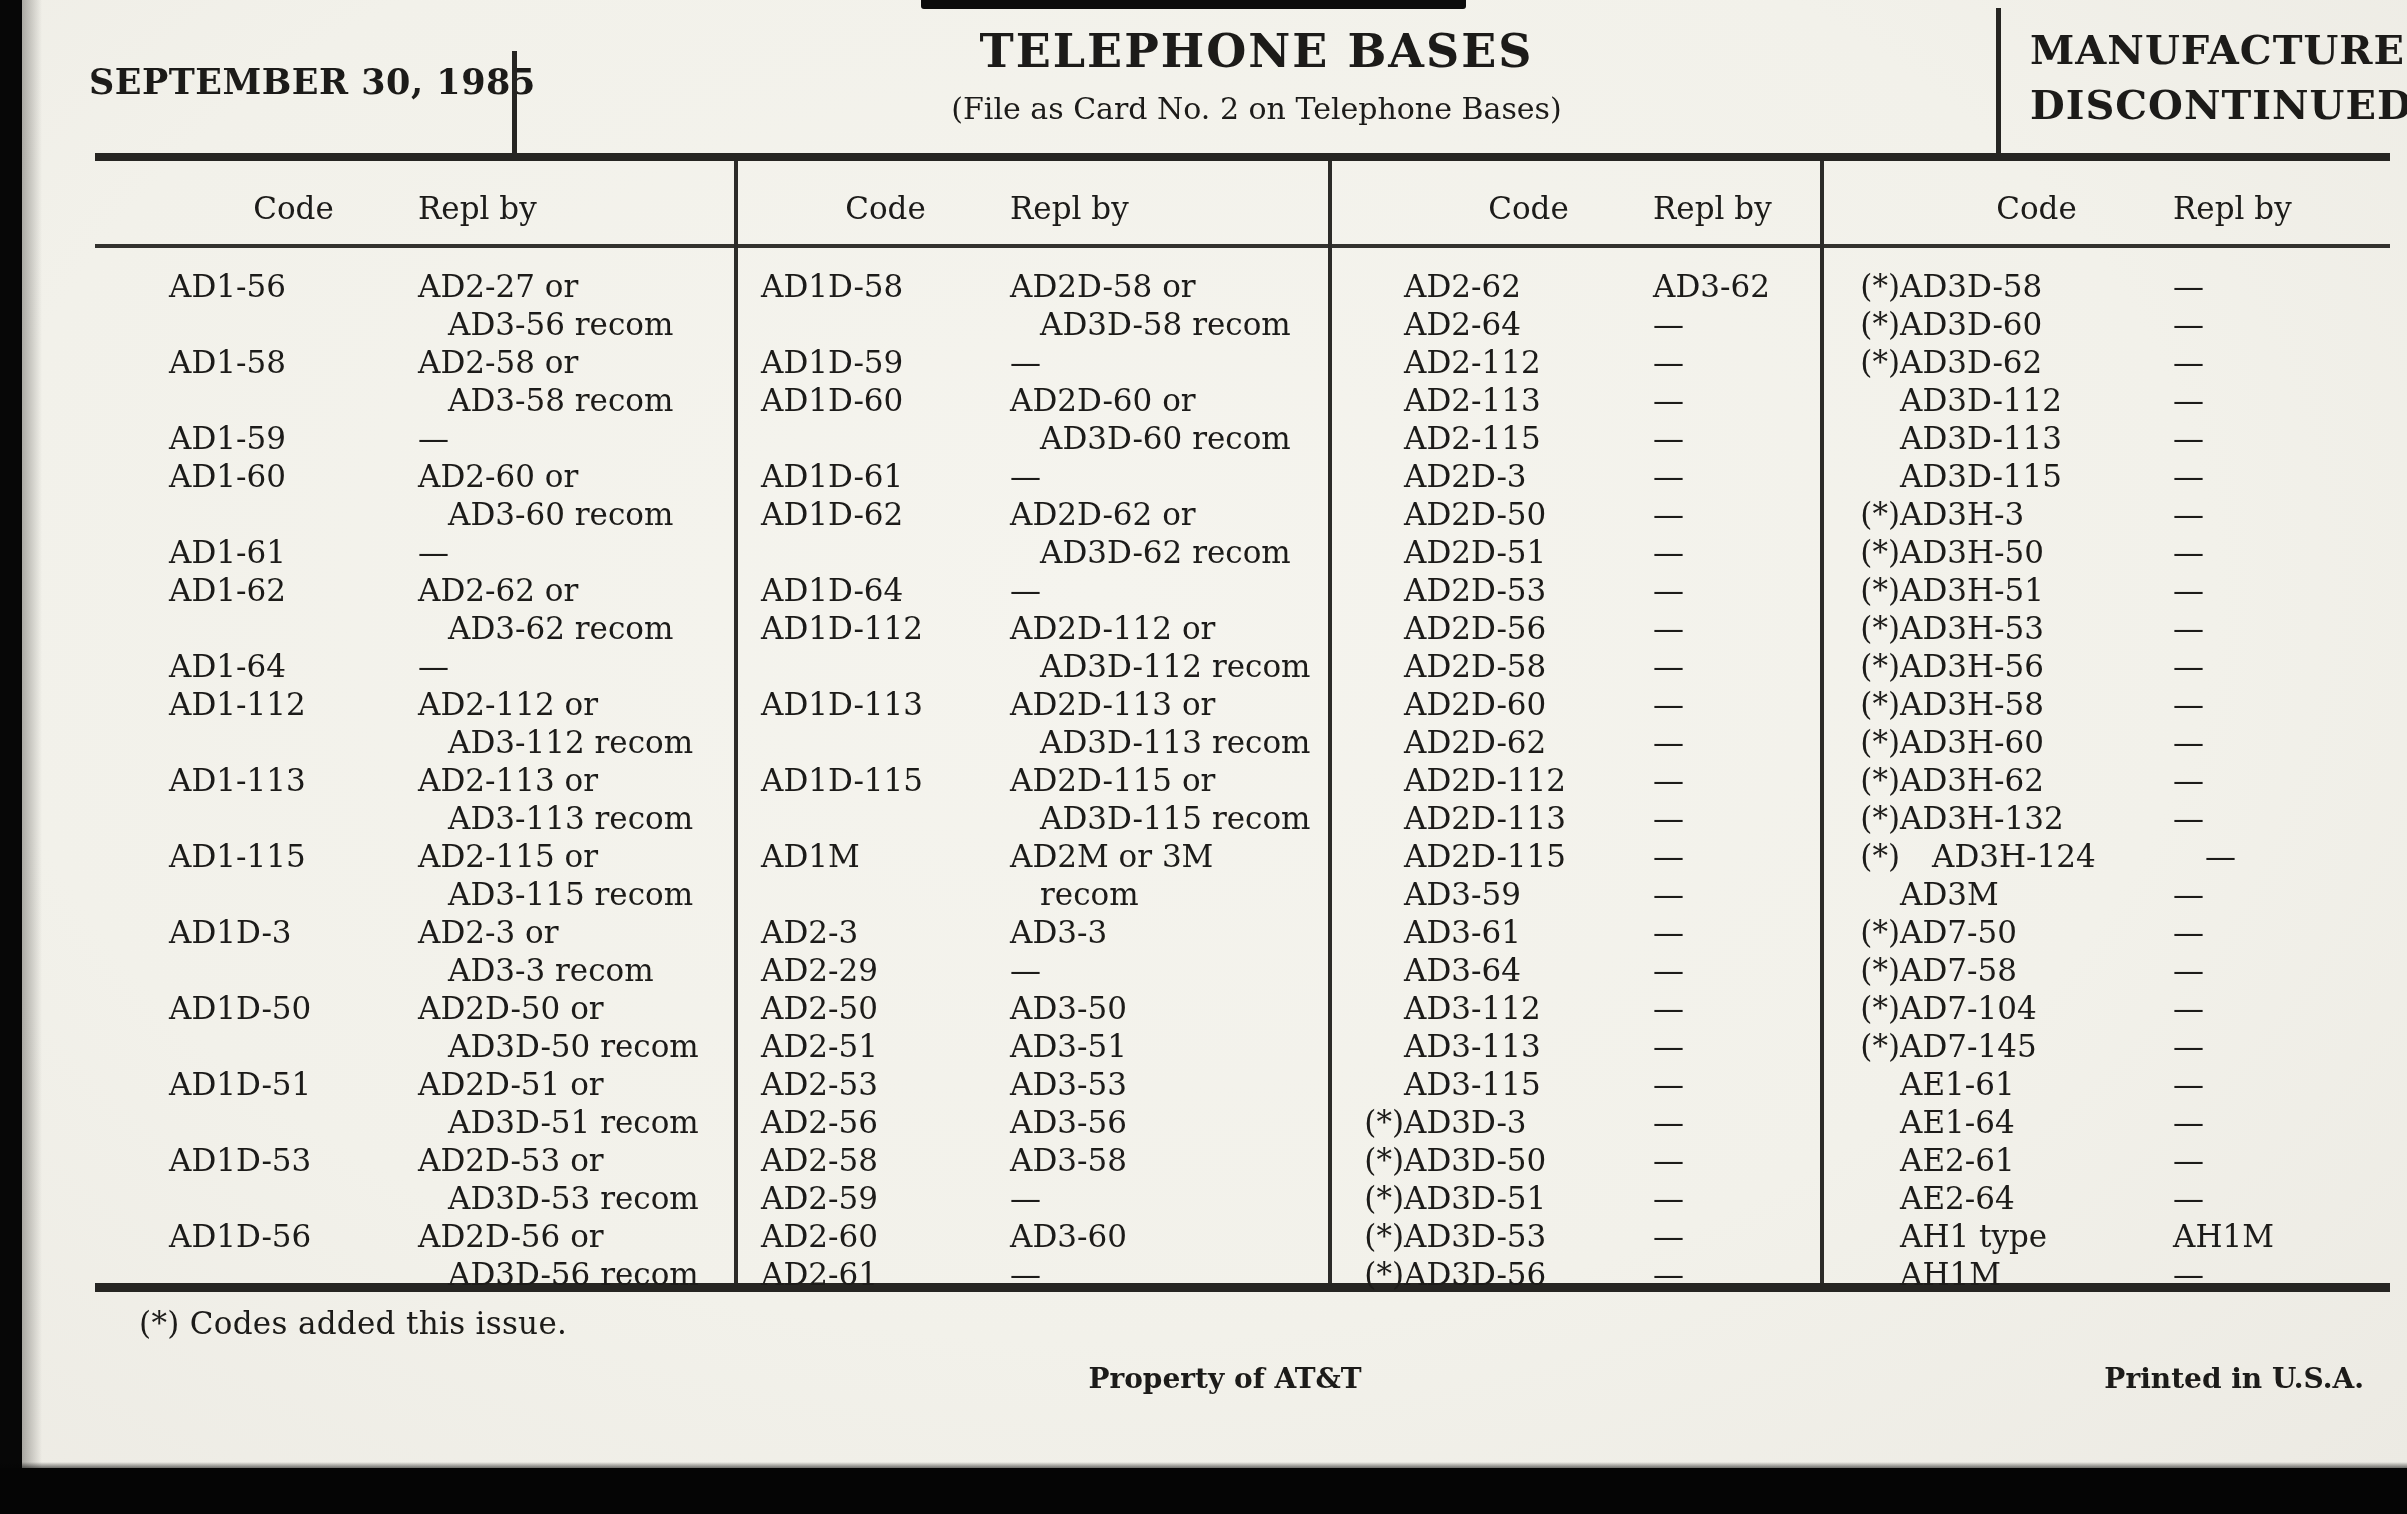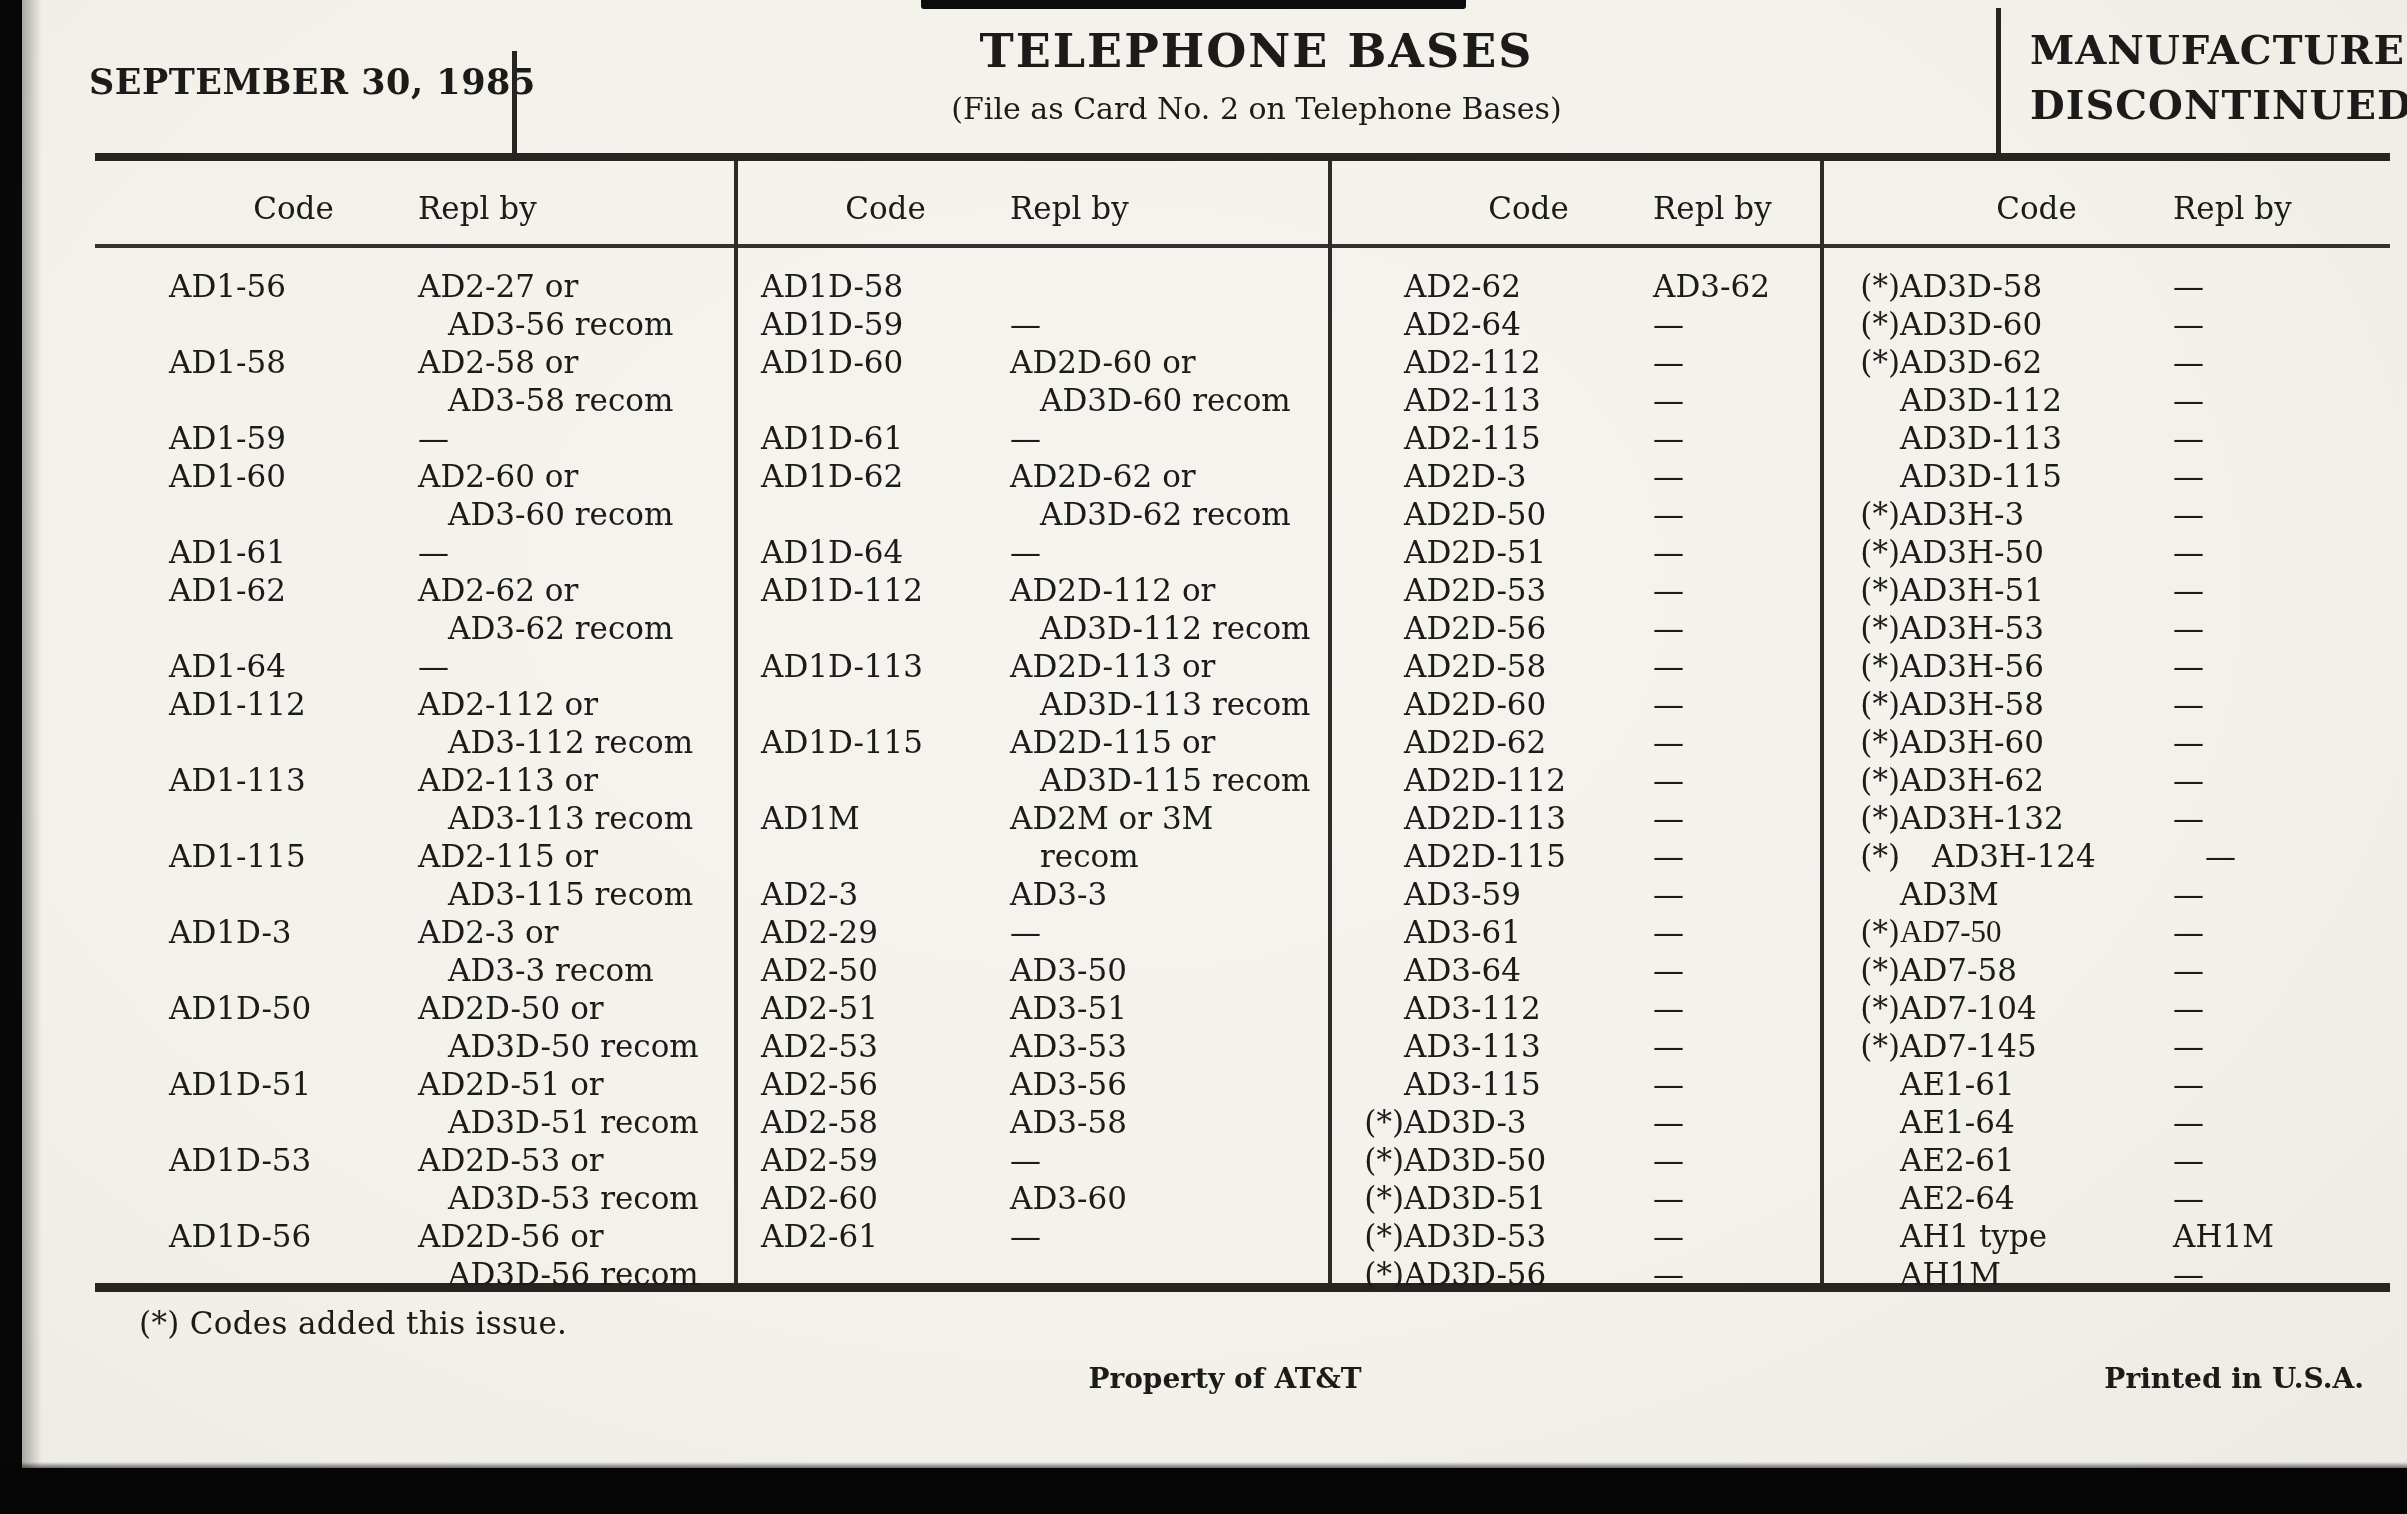--- a/index.html
+++ b/index.html
@@ -227,20 +227,24 @@
       </div>
       <div class="col" style="left: 739px; width: 558px;">
         <div class="col-head">
           <span class="code-h" style="margin-left: 0px; width: 249px;">Code</span>
           <span class="repl-h">Repl by</span>
         </div>
         <div class="rows">
           <div class="row">
             <span class="pfx" style="width: 0px;"></span>
             <span class="code" style="width: 249px;">AD1D-58</span>
+            <span class="repl">
+              <span class="r1" style="display: block;">AD2D-58 or</span>
+              <span class="r2" style="display: block;">AD3D-58 recom</span>
+            </span>
           </div>
           <div class="row">
             <span class="pfx" style="width: 0px;"></span>
             <span class="code" style="width: 249px;">AD1D-59</span>
             <span class="repl">
               <span class="r1" style="display: block;">—</span>
             </span>
           </div>
           <div class="row">
             <span class="pfx" style="width: 0px;"></span>
@@ -693,21 +697,21 @@
           </div>
           <div class="row">
             <span class="pfx" style="width: 46px;"></span>
             <span class="code" style="width: 273px;">AD3M</span>
             <span class="repl">
               <span class="r1" style="display: block;">—</span>
             </span>
           </div>
           <div class="row">
             <span class="pfx" style="width: 46px;">(*)</span>
-            <span class="code" style="width: 273px; font-family: Liberation Serif, serif;">AD7-50</span>
+            <span class="code" style="width: 273px;">AD7-50</span>
             <span class="repl">
               <span class="r1" style="display: block;">—</span>
             </span>
           </div>
           <div class="row">
             <span class="pfx" style="width: 46px;">(*)</span>
             <span class="code" style="width: 273px;">AD7-58</span>
             <span class="repl">
               <span class="r1" style="display: block;">—</span>
             </span>

